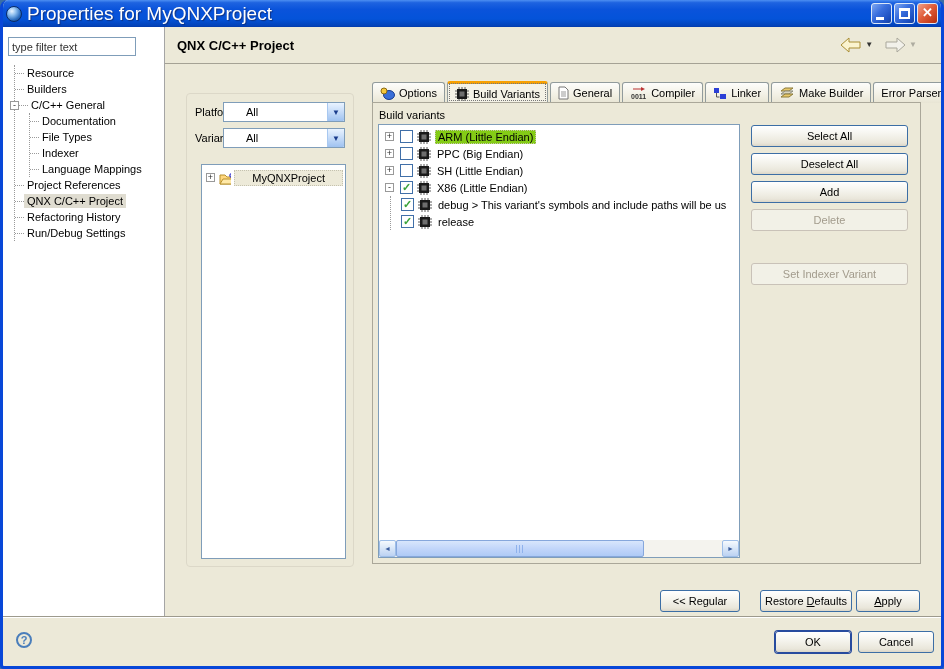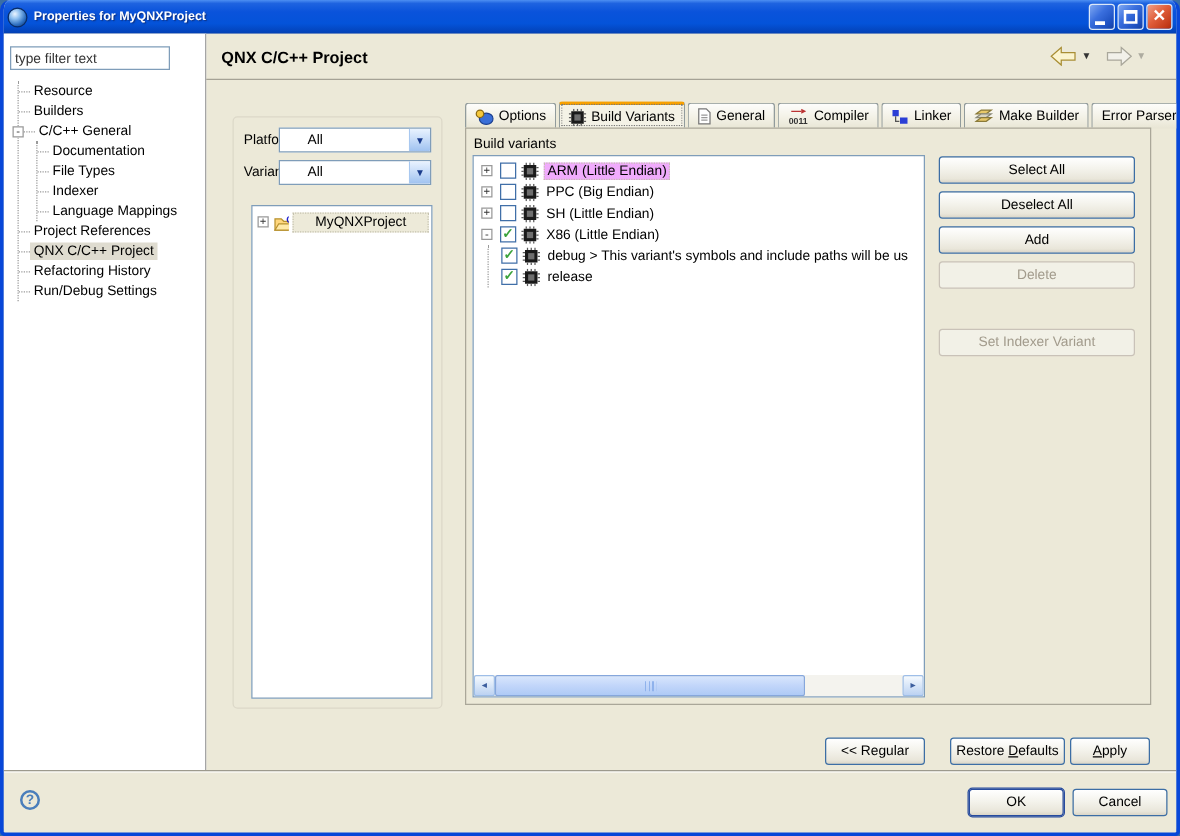--- a/index.html
+++ b/index.html
@@ -9,21 +9,21 @@
   
   .dialog { position:absolute; left:0; top:0; width:944px; height:669px;
     background:#ECE9D8; border:3px solid #0847D8; border-top:none;
     border-radius:8px 8px 4px 4px; overflow:hidden; }
   .titlebar { position:absolute; left:-3px; top:0; width:944px; height:27px;
     background:linear-gradient(180deg,#4D8FF2 0%,#1E63E0 10%,#0A53DB 35%,#0453D9 70%,#0342B8 96%,#0339A8 100%);
     border-radius:7px 7px 0 0; display:flex; align-items:center; padding:0 6px; }
   .win-icon { width:16px; height:16px; border-radius:50%;
     background:radial-gradient(circle at 35% 30%, #EAF4FF 0%, #8FC0F0 30%, #2E6FC0 65%, #0A2C66 100%);
     border:1px solid #0A2C66; margin-right:5px; flex:0 0 auto; }
-  .win-title { color:#fff; font-weight:bold; font-size:10px; text-shadow:1px 1px 1px #10317F; flex:1; }
+  .win-title { color:#fff; font-weight:normal; font-size:19px; text-shadow:1px 1px 1px #10317F; flex:1; }
   .win-controls { display:flex; gap:2px; }
   .win-btn { width:21px; height:21px; border:1px solid #DCE8F8; border-radius:3px;
     position:relative; cursor:default;
     background:linear-gradient(135deg,#7FA8F2 0%,#3A6FDE 40%,#1C4FC0 80%,#16409E 100%); }
   .win-btn.close { background:linear-gradient(135deg,#F0A088 0%,#E05E3A 45%,#C23A18 85%,#A82E10 100%); }
   .glyph-min { position:absolute; left:4px; bottom:3px; width:8px; height:3px; background:#fff; }
   .glyph-max { position:absolute; left:4px; top:4px; width:11px; height:11px; border:2px solid #fff; border-top-width:3px; }
   .glyph-close { position:absolute; left:0; top:1px; width:100%; text-align:center; color:#fff; font-weight:bold; font-size:13px; }
 
   .frame-body { position:absolute; left:0; top:27px; width:938px; height:636px; background:#ECE9D8; }
@@ -84,21 +84,21 @@
   .bv-box { position:absolute; left:5px; top:21px; width:362px; height:434px;
     border:1px solid #7F9DB9; background:#fff; overflow:hidden; padding:3px 0 0 4px; }
   .bv-row { display:flex; align-items:center; height:17px; white-space:nowrap; }
   .bv-row .tree-expander { margin-left:2px; }
   .bv-children { margin-left:7px; border-left:1px dotted #9a9a9a; padding-left:10px; }
   .cb { width:13px; height:13px; border:1px solid #406FA8; background:#fff; margin:0 4px 0 6px;
     display:flex; align-items:center; justify-content:center; flex:0 0 auto; }
   .check { color:#3BA33B; font-weight:bold; font-size:11px; line-height:11px; }
   .chip { width:14px; height:14px; margin-right:4px; flex:0 0 auto; display:inline-flex; }
   .bv-label { padding:1px 2px; }
-  .bv-label.selected { background:#f0abfc; border:1px dotted #C5C2AF; padding:0 2px; }
+  .bv-label.selected { background:#84cc16; border:1px dotted #C5C2AF; padding:0 2px; }
 
   
   .hscroll { position:absolute; left:0; bottom:0; width:360px; height:17px; background:#F4F3EE; display:flex; }
   .sb-btn { width:17px; height:17px; border:1px solid #9EBEE8; border-radius:2px;
     background:linear-gradient(180deg,#F6FAFE 0%,#D8E6F8 50%,#BCD2F2 100%);
     color:#3C5E9E; font-size:7px; display:flex; align-items:center; justify-content:center; flex:0 0 auto; }
   .sb-track { flex:1; position:relative; }
   .sb-thumb { position:absolute; left:0; top:0; width:248px; height:17px; border:1px solid #86A7DC; border-radius:2px;
     background:linear-gradient(180deg,#D8E6FC 0%,#C2D6FA 50%,#AECAF6 100%); }
   .sb-grip { position:absolute; left:50%; top:4px; width:9px; height:8px; margin-left:-4px;

